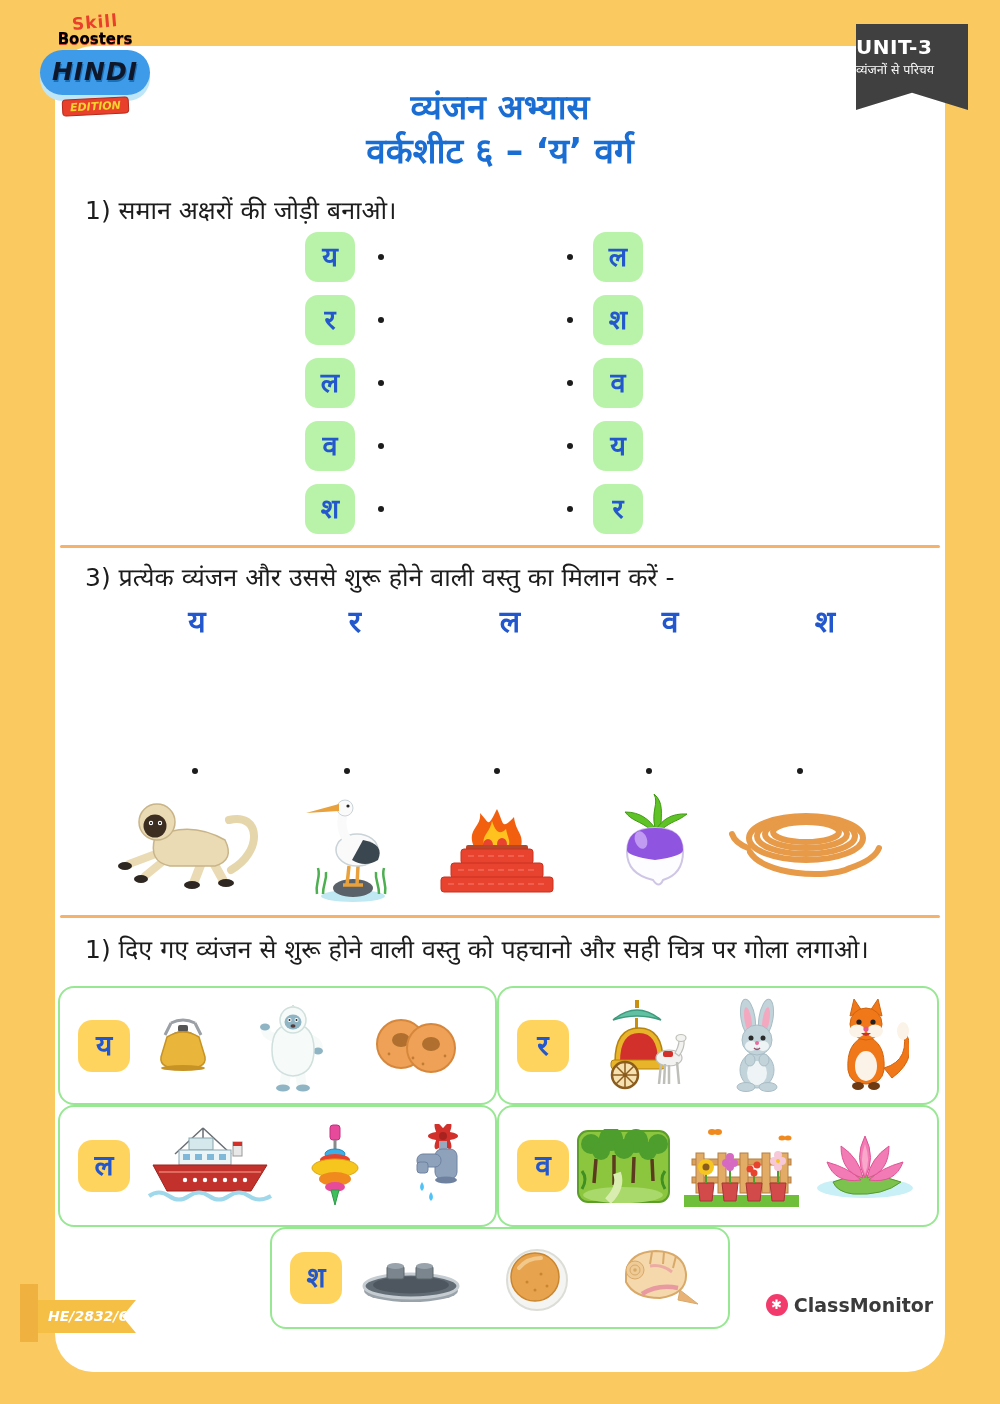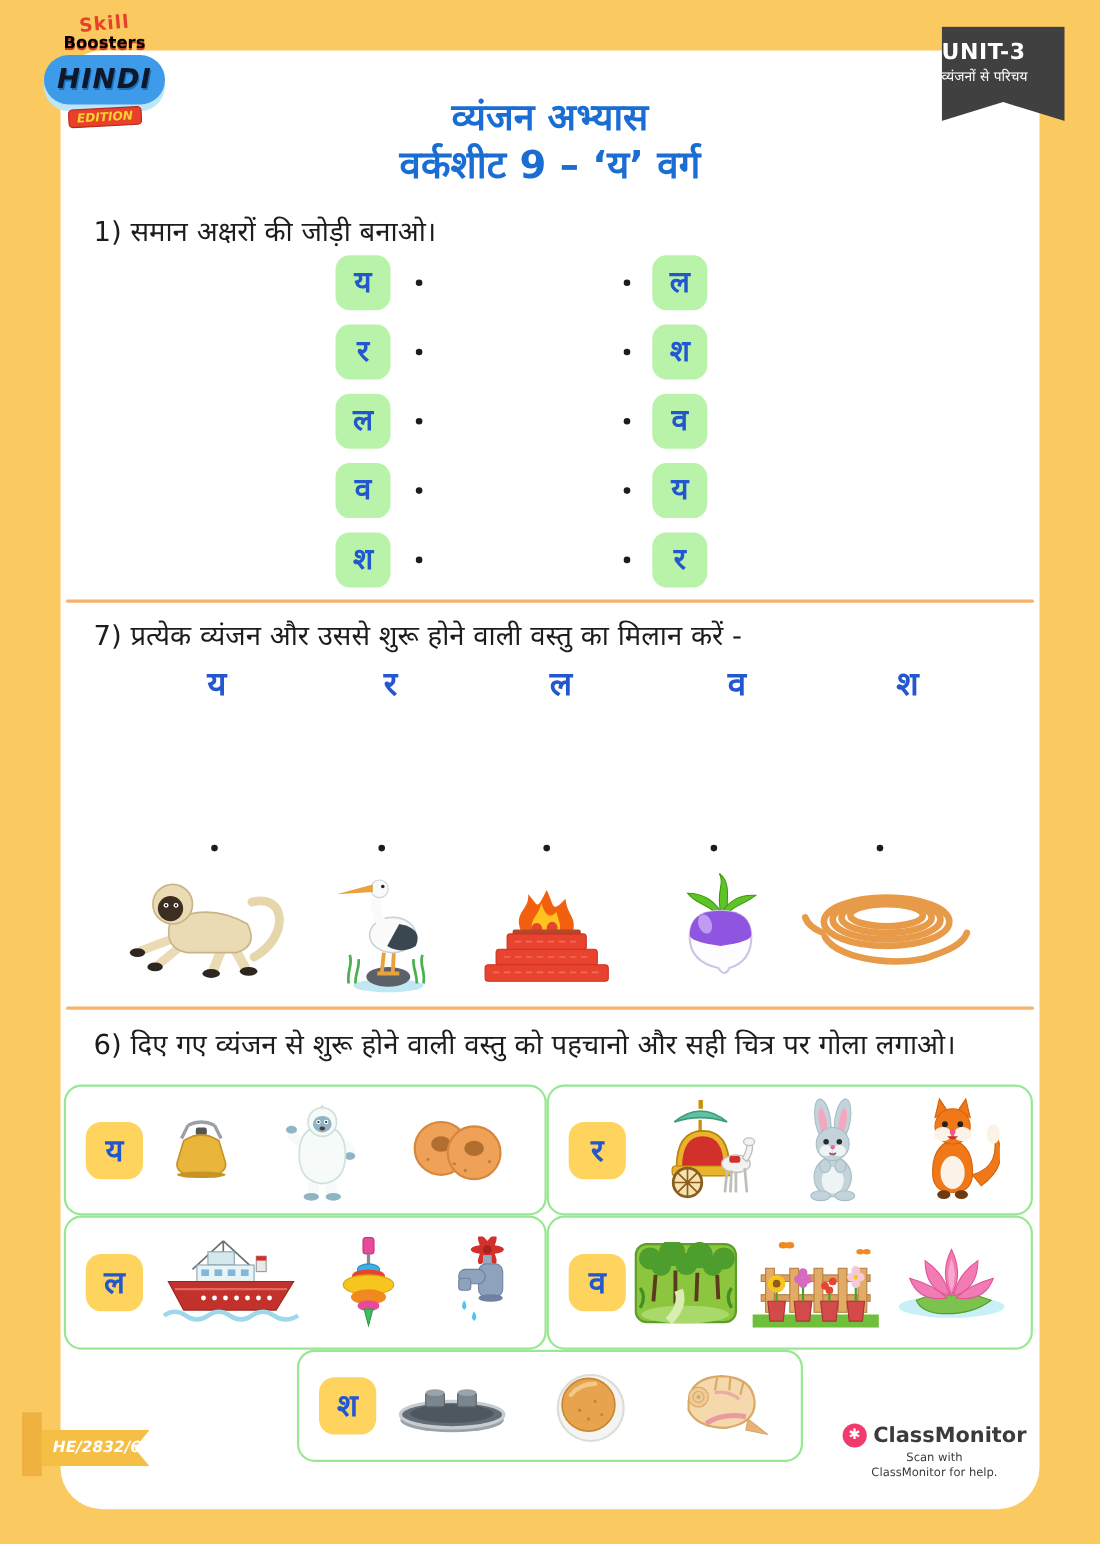--- a/index.html
+++ b/index.html
@@ -86,21 +86,21 @@
   <span class="edition">EDITION</span>
 </div>
 
 <div class="badge">
   <span class="u">UNIT-3</span>
   <span class="s">व्यंजनों से परिचय</span>
 </div>
 
 <div class="title">
   <span class="t1">व्यंजन अभ्यास</span>
-  <span class="t2">वर्कशीट 9 – ‘य’ वर्ग</span>
+  <span class="t2">वर्कशीट ६ – ‘य’ वर्ग</span>
 </div>
 
 <div class="h h1">1) समान अक्षरों की जोड़ी बनाओ।</div>
 
 <div class="match">
   <div class="mrow">
     <div class="tile">य</div>
     <div class="dot dotl"></div>
     <div class="dot dotr"></div>
     <div class="tile rboxm">ल</div>
@@ -126,21 +126,21 @@
   <div class="mrow">
     <div class="tile">श</div>
     <div class="dot dotl"></div>
     <div class="dot dotr"></div>
     <div class="tile rboxm">र</div>
   </div>
 </div>
 
 <div class="divider dv1"></div>
 
-<div class="h h2">7) प्रत्येक व्यंजन और उससे शुरू होने वाली वस्तु का मिलान करें -</div>
+<div class="h h2">3) प्रत्येक व्यंजन और उससे शुरू होने वाली वस्तु का मिलान करें -</div>
 
 <span class="s2l" style="left:167px;"><span>य</span><span class="dot"></span></span>
 <span class="s2l" style="left:325px;"><span>र</span><span class="dot"></span></span>
 <span class="s2l" style="left:480px;"><span>ल</span><span class="dot"></span></span>
 <span class="s2l" style="left:640px;"><span>व</span><span class="dot"></span></span>
 <span class="s2l" style="left:795px;"><span>श</span><span class="dot"></span></span>
 
 <span class="dot s2dot" style="left:192px;"></span>
 <span class="dot s2dot" style="left:344px;"></span>
 <span class="dot s2dot" style="left:494px;"></span>
@@ -214,21 +214,21 @@
       <ellipse cx="78" cy="38" rx="57" ry="22"></ellipse>
       <ellipse cx="78" cy="36" rx="49" ry="18"></ellipse>
       <ellipse cx="78" cy="34" rx="41" ry="14"></ellipse>
       <ellipse cx="78" cy="32" rx="33" ry="10"></ellipse>
     </g>
   </svg>
 </div>
 
 <div class="divider dv2"></div>
 
-<div class="h h3">6) दिए गए व्यंजन से शुरू होने वाली वस्तु को पहचानो और सही चित्र पर गोला लगाओ।</div>
+<div class="h h3">1) दिए गए व्यंजन से शुरू होने वाली वस्तु को पहचानो और सही चित्र पर गोला लगाओ।</div>
 
 <div class="box b1">
   <div class="chip">य</div>
   <div class="imgs">
     <svg width="64" height="62" viewBox="0 0 64 62">
       <path d="M14 20 L20 8 M50 20 L44 8 M20 8 Q32 2 44 8" stroke="#9AA0A6" stroke-width="3" fill="none"></path>
       <rect x="27" y="10" width="10" height="7" rx="2" fill="#555"></rect>
       <ellipse cx="32" cy="20" rx="11" ry="4" fill="#8C8C8C"></ellipse>
       <path d="M16 22 Q32 12 48 22 L54 42 Q56 54 32 54 Q8 54 10 42 Z" fill="#E9B63B" stroke="#C79324" stroke-width="1.5"></path>
       <ellipse cx="32" cy="53" rx="22" ry="3" fill="#C79324"></ellipse>
@@ -491,17 +491,13 @@
 </div>
 
 <div class="tabshadow"></div>
 <div class="ribbon">HE/2832/6</div>
 
 <div class="cm">
   <div class="cmrow">
     <span class="cmdot">✱</span>
     <span class="cmbrand">ClassMonitor</span>
   </div>
-  <div class="cmsub">
-    <span>Scan with</span><br>
-    <span>ClassMonitor for help.</span>
-  </div>
 </div>
 
 </body></html>

